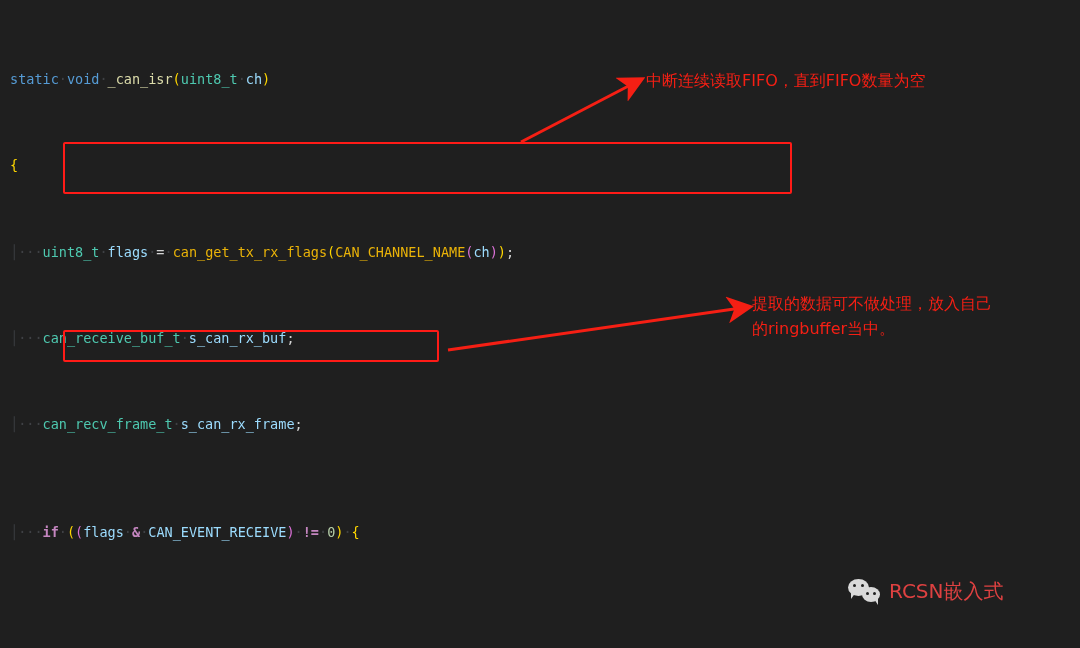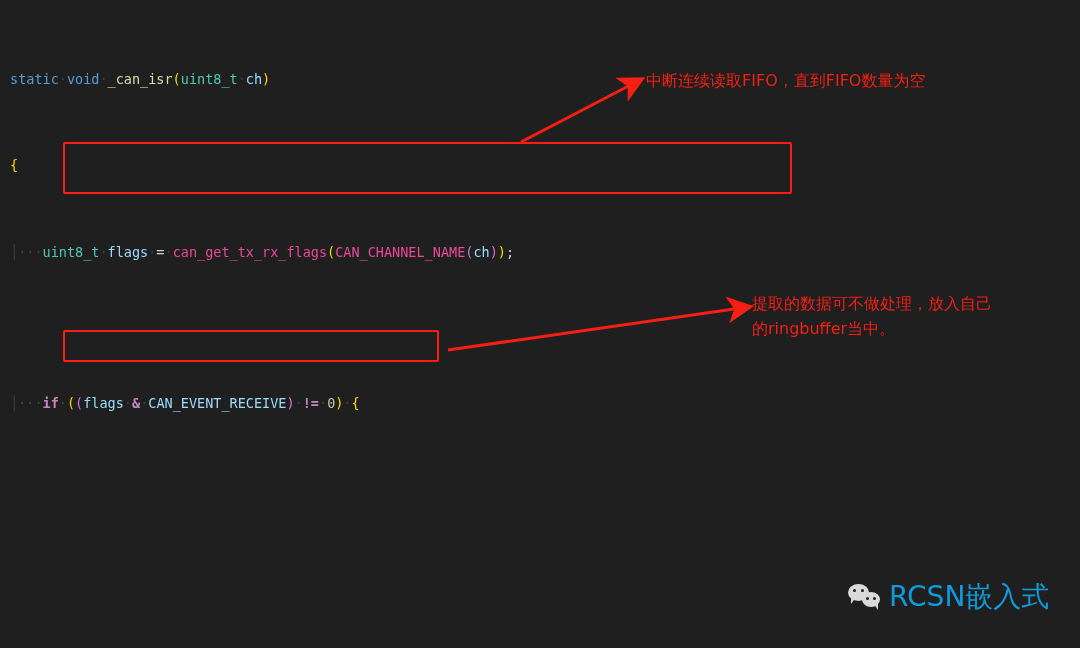--- a/index.html
+++ b/index.html
@@ -34,21 +34,21 @@
     padding-left: 10px;
     white-space: pre;
   }
 
   
   .kw      { color: #569cd6; }   
   .ctl     { color: #c586c0; font-weight: bold; }   
   .type    { color: #4ec9b0; }   
   .fn      { color: #dcdcaa; }   
   .var     { color: #9cdcfe; }   
-  .ufn     { color: #ec4899; }   
+  .ufn     { color: #eab308; }   
   .pun     { color: #d4d4d4; }   
   .br0     { color: #ffd700; }   
   .br1     { color: #da70d6; }   
   .num     { color: #b5cea8; }
   .dot     { color: #3f4145; }   
   .guide   { color: #3a3d41; }   
 
   
   .redbox {
     position: absolute;
@@ -72,23 +72,23 @@
   }
 
   
   #watermark {
     position: absolute;
     left: 848px;
     top: 578px;
     display: flex;
     align-items: center;
     gap: 7px;
-    color: #0ea5e9;
+    color: #ef4444;
     font-family: "DejaVu Sans", "Liberation Sans", sans-serif;
-    font-size: 28px;
+    font-size: 20px;
     opacity: .92;
   }
   #watermark .wechat {
     position: relative;
     width: 34px; height: 26px;
   }
   #watermark .wechat .b1,
   #watermark .wechat .b2 {
     position: absolute;
     background: #e9e9e9;
@@ -126,21 +126,23 @@
 <div id="root">
 
   <div id="code">
 
     <div class="line"><span class="kw">static</span><span class="dot">·</span><span class="kw">void</span><span class="dot">·</span><span class="fn">_can_isr</span><span class="br0">(</span><span class="type">uint8_t</span><span class="dot">·</span><span class="var">ch</span><span class="br0">)</span></div>
 
     <div class="line"><span class="br0">{</span></div>
 
     <div class="line"><span class="guide">│</span><span class="dot">···</span><span class="type">uint8_t</span><span class="dot">·</span><span class="var">flags</span><span class="dot">·</span><span class="pun">=</span><span class="dot">·</span><span class="ufn">can_get_tx_rx_flags</span><span class="br0">(</span><span class="ufn">CAN_CHANNEL_NAME</span><span class="br1">(</span><span class="var">ch</span><span class="br1">)</span><span class="br0">)</span><span class="pun">;</span></div>
 
-
+    <div class="line"><span class="guide">│</span><span class="dot">···</span><span class="type">can_receive_buf_t</span><span class="dot">·</span><span class="var">s_can_rx_buf</span><span class="pun">;</span></div>
+
+    <div class="line"><span class="guide">│</span><span class="dot">···</span><span class="type">can_recv_frame_t</span><span class="dot">·</span><span class="var">s_can_rx_frame</span><span class="pun">;</span></div>
 
 
     <div class="line"><span class="guide">│</span><span class="dot">···</span><span class="ctl">if</span><span class="dot">·</span><span class="br0">(</span><span class="br1">(</span><span class="var">flags</span><span class="dot">·</span><span class="ctl">&amp;</span><span class="dot">·</span><span class="var">CAN_EVENT_RECEIVE</span><span class="br1">)</span><span class="dot">·</span><span class="ctl">!=</span><span class="dot">·</span><span class="num">0</span><span class="br0">)</span><span class="dot">·</span><span class="br0">{</span></div>
 
     
 
     
 
     
 

